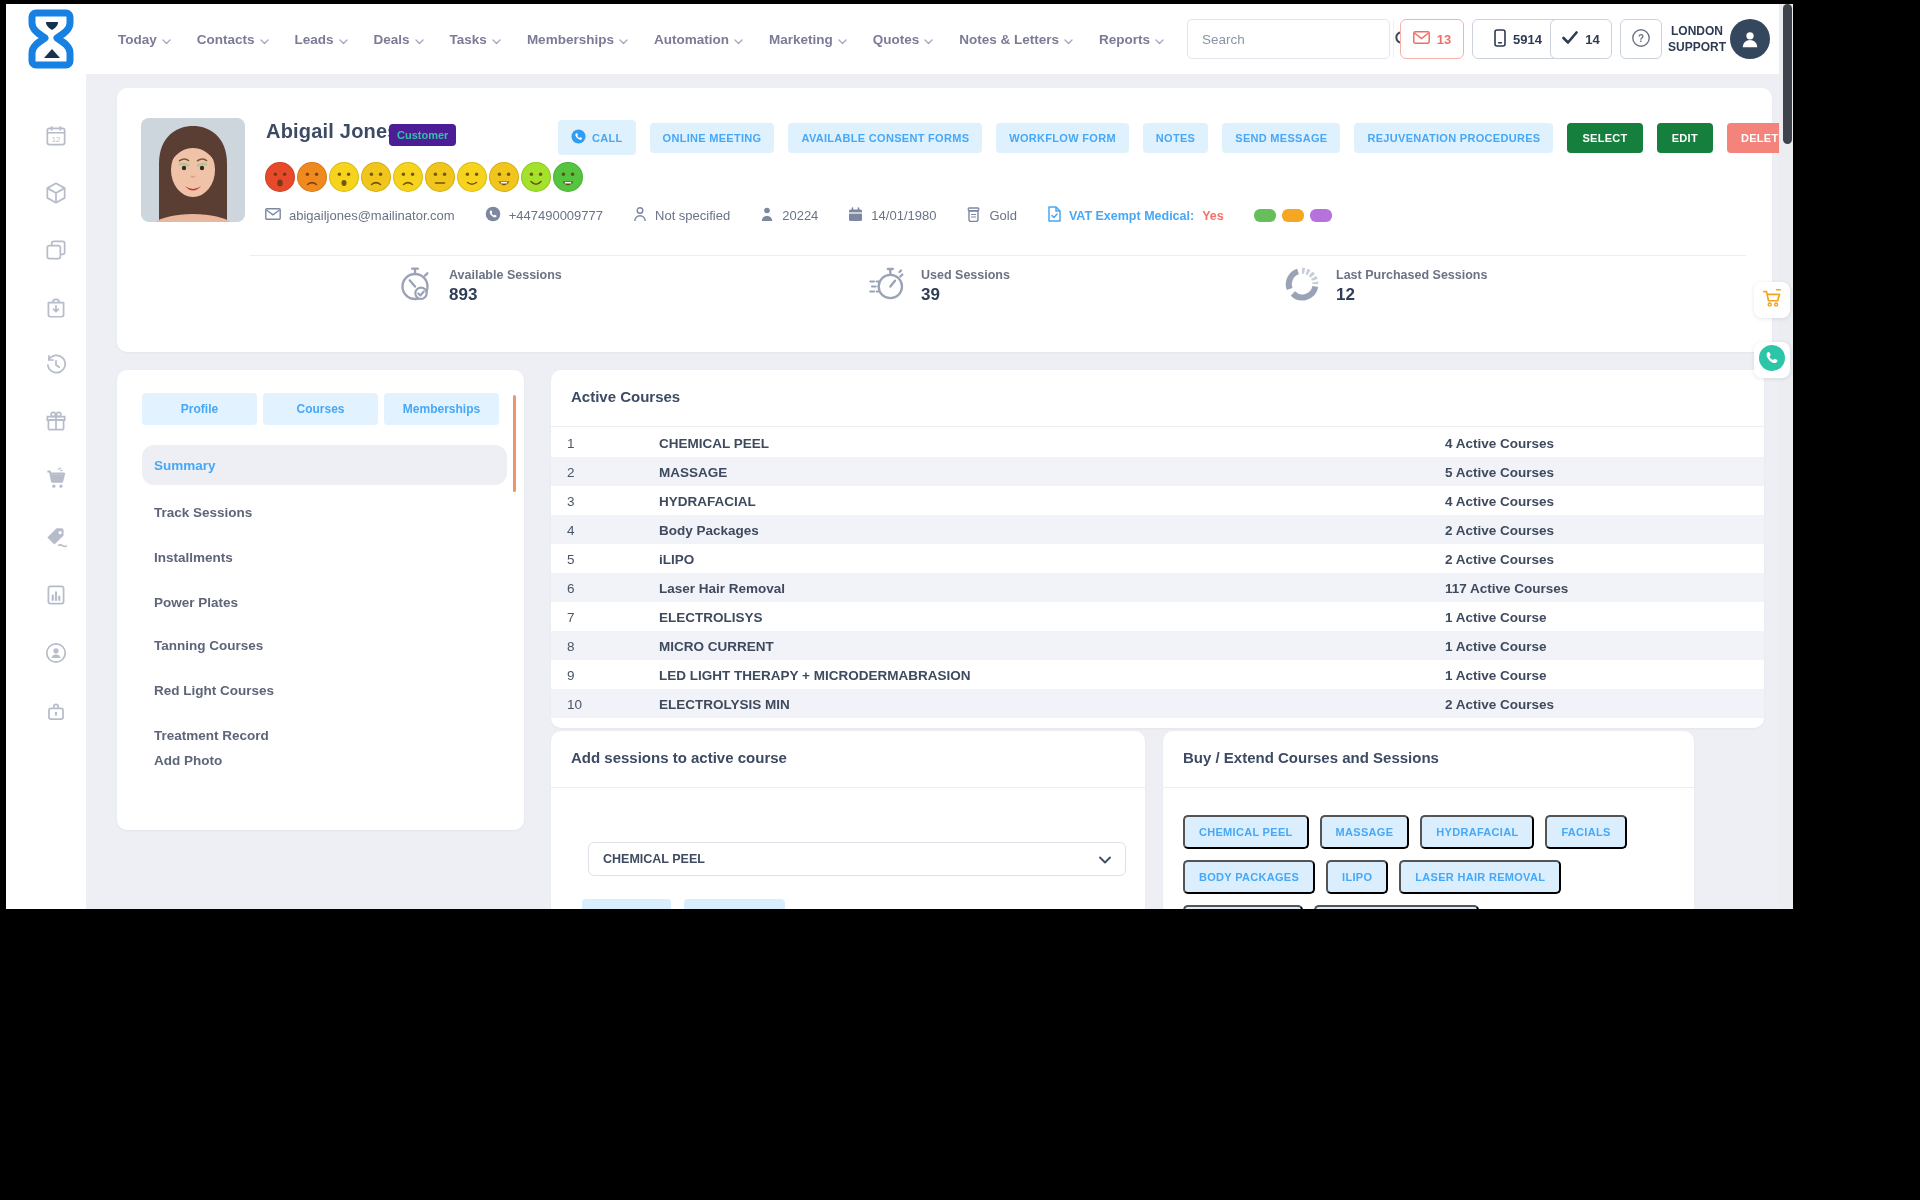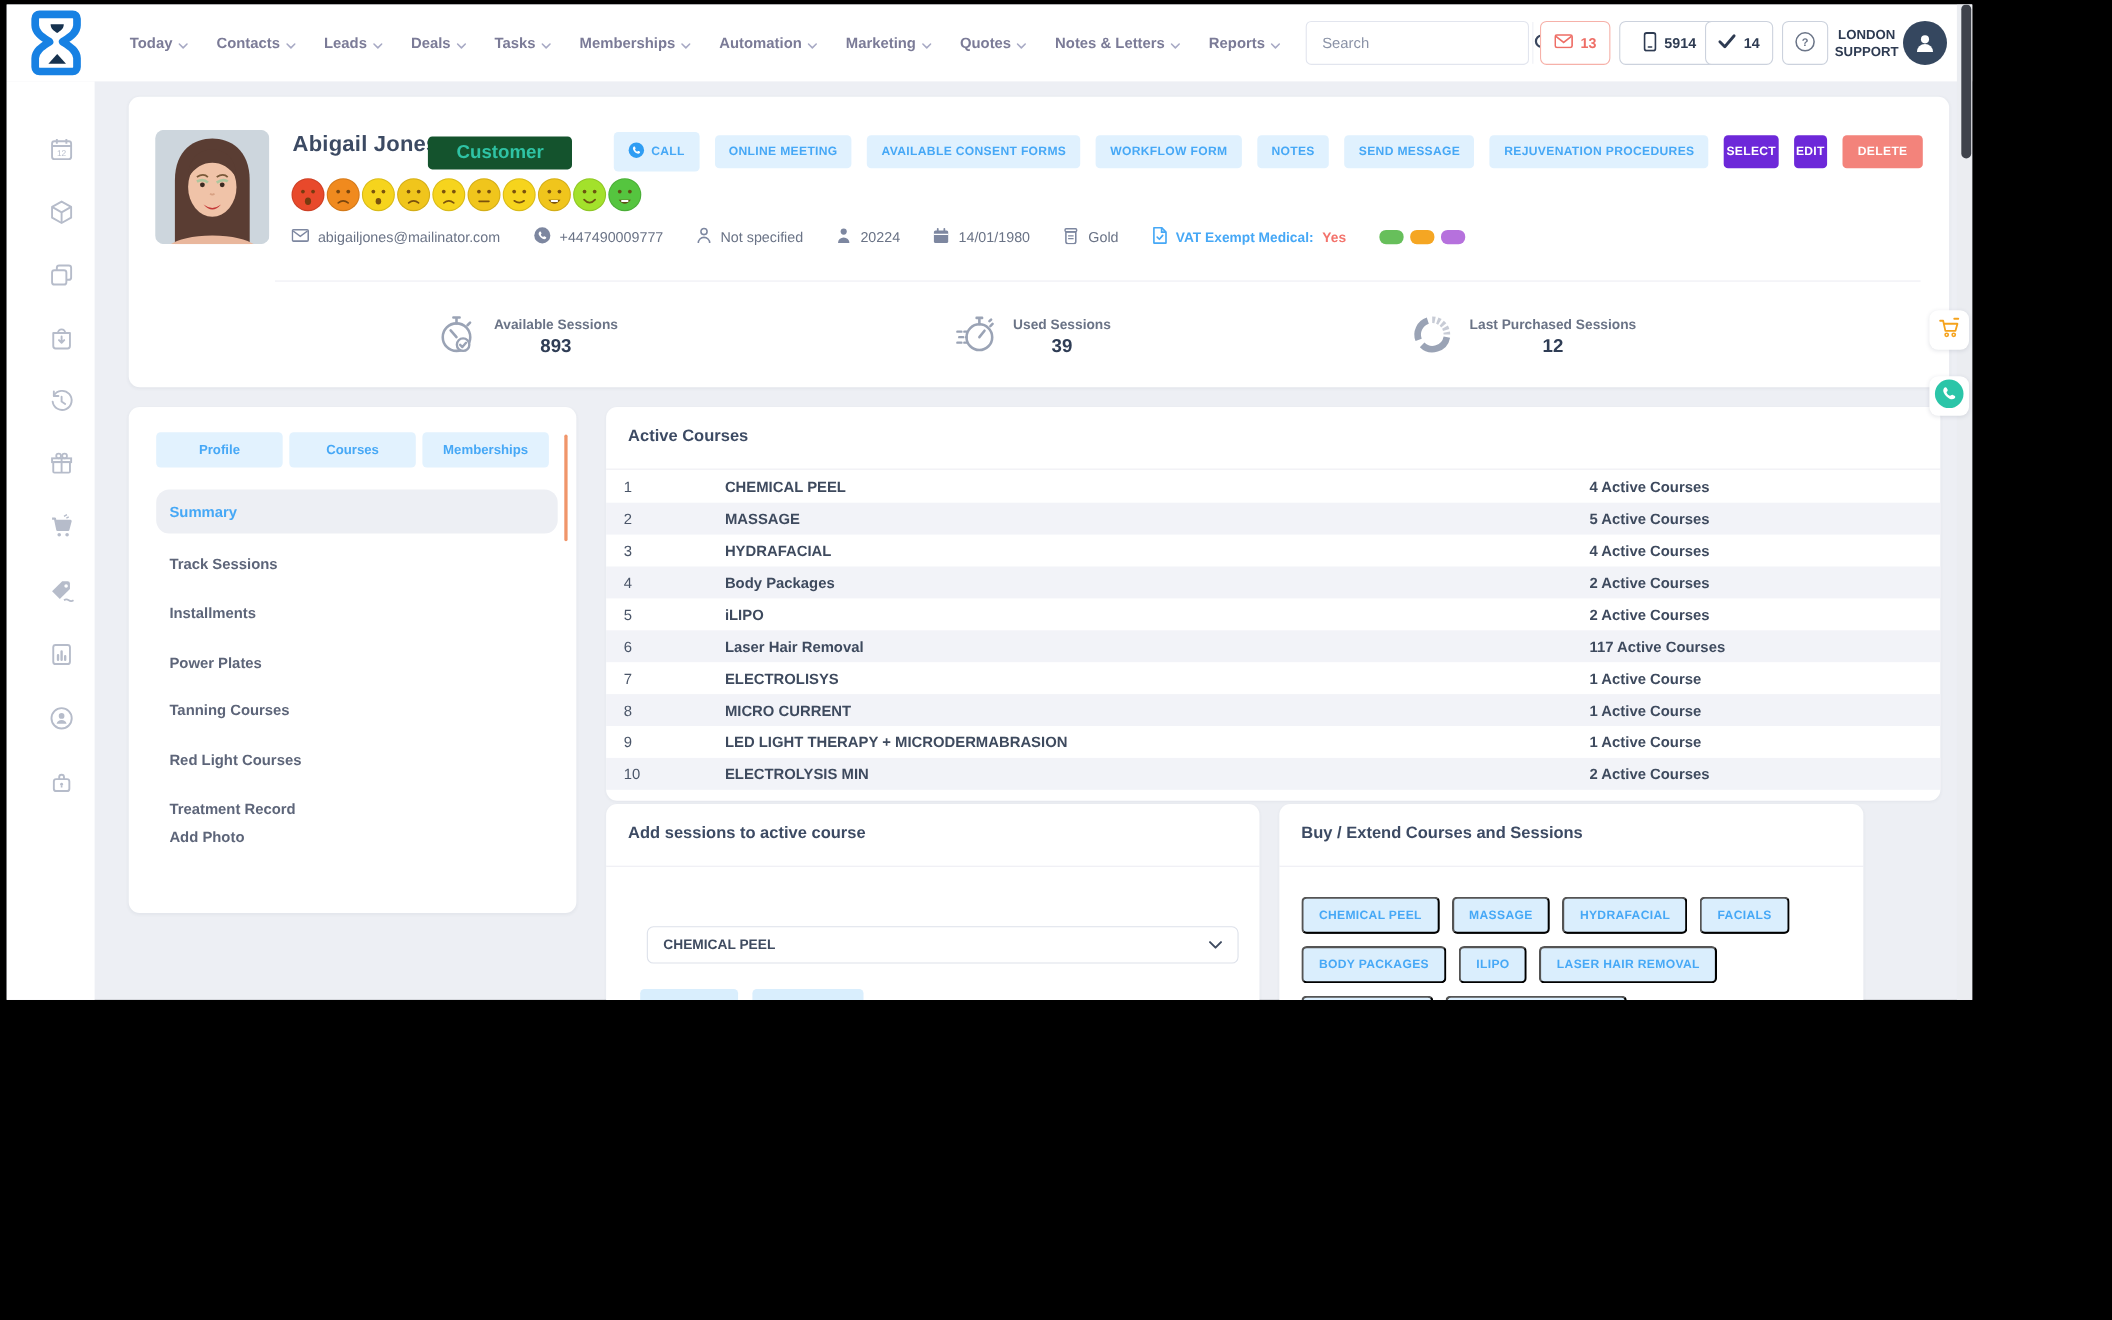--- a/index.html
+++ b/index.html
@@ -29,36 +29,36 @@
   .side-icon { position:absolute; left:37px; width:26px; height:26px; cursor:pointer; }
 
   
   #scroll-track { position:absolute; right:0; top:0; width:14px; height:100%; background:#ebedf1; z-index:6; }
   #scroll-thumb { position:absolute; right:1px; top:0; width:9px; height:140px; background:#3f434b; border-radius:5px; cursor:pointer; }
 
   
   #profile-card { position:absolute; left:111px; top:84px; width:1655px; height:264px; background:#fff; border-radius:10px; box-shadow:0 1px 3px rgba(40,50,80,.05); z-index:2; }
   #photo { position:absolute; left:24px; top:30px; width:104px; height:104px; border-radius:8px; overflow:hidden; }
   #cust-name { position:absolute; left:149px; top:32px; font-size:20px; font-weight:bold; color:#3c4a63; letter-spacing:.2px; }
-  #cust-badge { position:absolute; left:272px; top:36px; background:#14532d; color:#2fc3a4; font-size:17px; font-weight:bold; padding:5px 26px; border-radius:4px; }
+  #cust-badge { position:absolute; left:272px; top:36px; background:#4c1d95; color:#2fc3a4; font-size:11px; font-weight:bold; padding:5px 8px; border-radius:4px; }
   #actions { position:absolute; left:441px; right:38px; top:32px; display:flex; gap:14px; align-items:center; }
   .btn { border:none; border-radius:4px; font-family:inherit; font-size:11px; font-weight:bold; letter-spacing:.3px; padding:9px 13px; white-space:nowrap; cursor:pointer; display:flex; align-items:center; gap:6px; }
   .btn-light { background:#e0f1fe; color:#46a8f6; }
-  .btn-dark { background:#6d28d9; color:#fff; padding:9px 2px; }
+  .btn-dark { background:#15803d; color:#fff; padding:9px 15px; }
   .btn-delete { background:#f3837b; color:#fff; padding:9px 14px; }
   #moods { position:absolute; left:148px; top:74px; display:flex; gap:2px; }
   .face { width:30px; height:30px; border-radius:50%; box-shadow:inset 0 0 0 1px rgba(0,0,0,.12); cursor:pointer; }
   #contacts { position:absolute; left:148px; top:118px; display:flex; gap:30px; align-items:center; }
   .citem { display:flex; align-items:center; gap:8px; font-size:13px; color:#6a7386; white-space:nowrap; }
   .citem .accent { color:#f3736c; }
   .citem.vat { color:#46a8f6; font-weight:bold; font-size:12.5px; }
   #tag-pills { display:flex; gap:6px; }
   .tag-pill { width:22px; height:13px; border-radius:6px; }
   #pdivider { position:absolute; left:133px; right:26px; top:167px; height:1px; background:#ededf3; }
-  .stat { position:absolute; top:196px; display:flex; gap:14px; align-items:center;text-align:center; }
+  .stat { position:absolute; top:176px; display:flex; gap:14px; align-items:center; }
   .stat .lbl { font-size:12.5px; color:#6a7386; font-weight:600; }
   .stat .val { font-size:17px; color:#2f3d55; font-weight:bold; margin-top:3px; }
 
   
   .panel { position:absolute; background:#fff; border-radius:10px; box-shadow:0 1px 3px rgba(40,50,80,.05); }
   #panel-left { left:111px; top:366px; width:407px; height:460px; }
   #tabs { position:absolute; left:25px; top:23px; display:flex; gap:6px; }
   .tab { width:115px; height:32px; background:#e2f2fe; color:#46a8f6; font-size:12px; font-weight:bold; border-radius:4px; display:flex; align-items:center; justify-content:center; cursor:pointer; }
   .menu-item { position:absolute; left:25px; right:17px; height:28px; display:flex; align-items:center; padding-left:12px; font-size:13.5px; font-weight:600; color:#5d6579; cursor:pointer; }
   .menu-item.active { height:40px; background:#edeff4; border-radius:12px; color:#46a8f6; }

